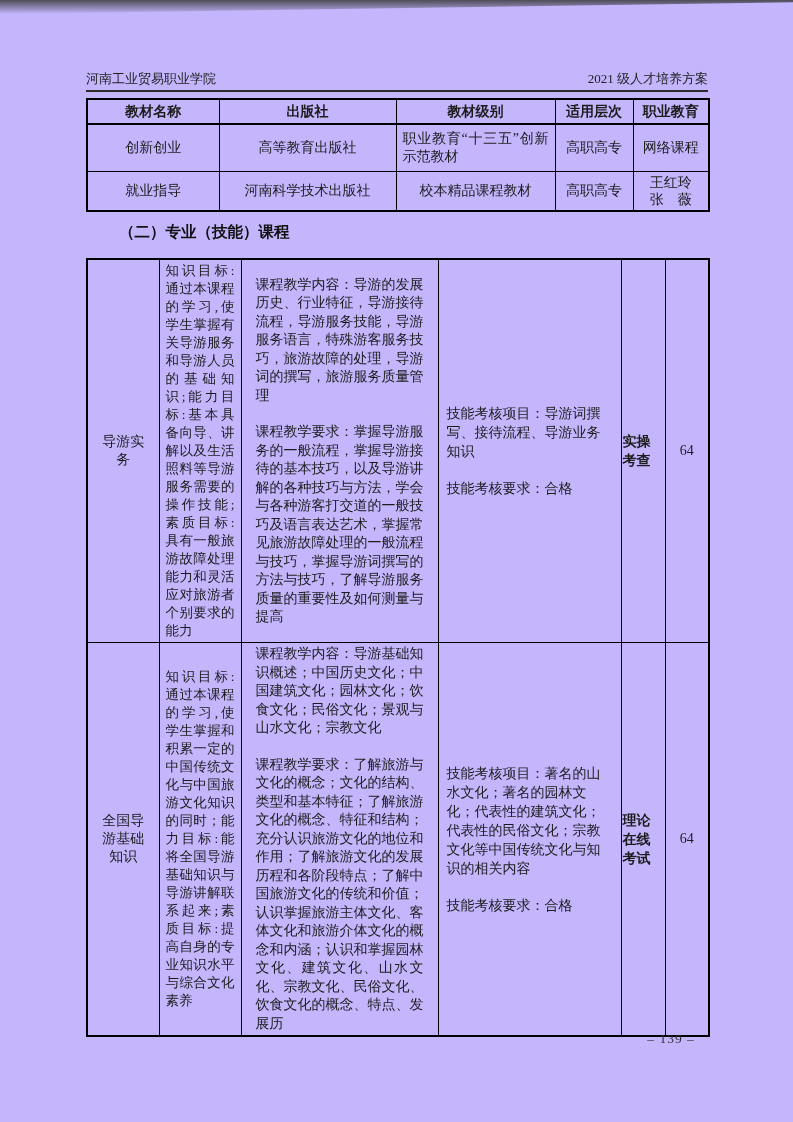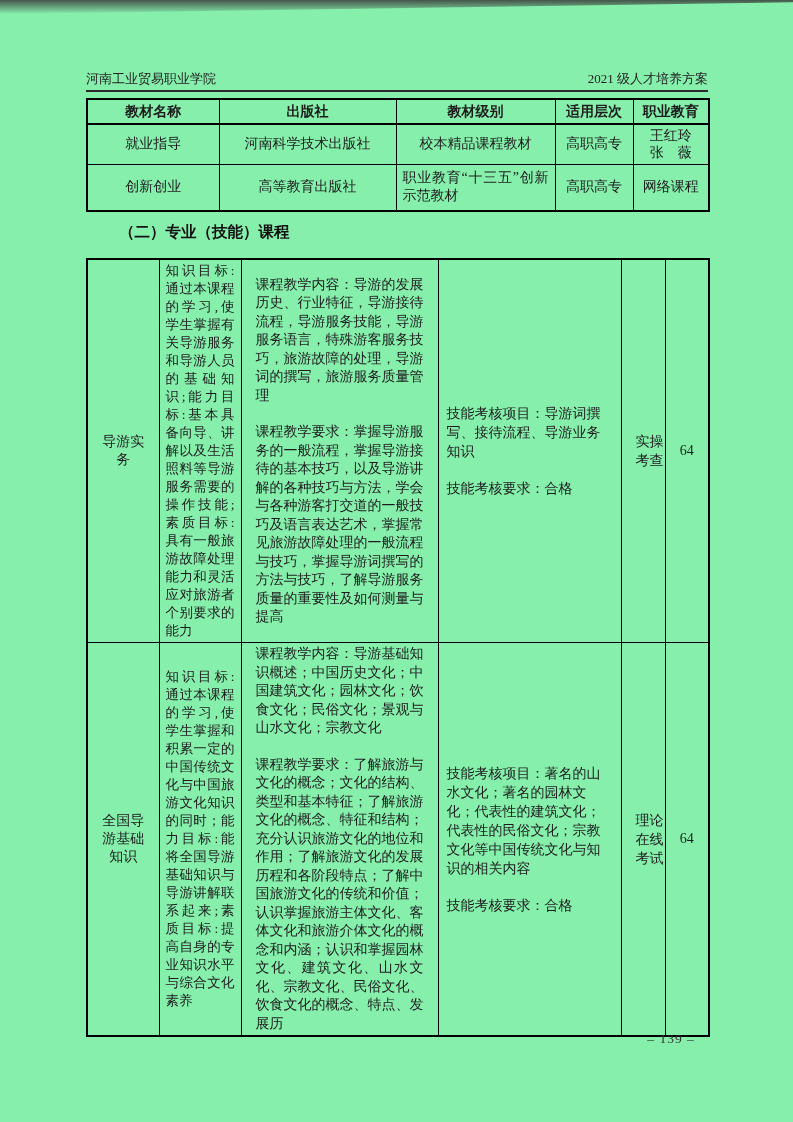--- a/index.html
+++ b/index.html
@@ -1,18 +1,18 @@
 <!DOCTYPE html>
 <html><head>
 <meta charset="utf-8">
 <style>
   html,body { margin:0; padding:0; background:#ffffff; }
   .page {
     position:relative; width:793px; height:1122px; margin:0 auto;
-    background:#86efac; overflow:hidden;
+    background:#c4b5fd; overflow:hidden;
     font-family:"Liberation Serif","DejaVu Serif",serif;
     color:#1c1c1c;
   }
   .scan-shadow {
     position:absolute; top:0; left:0; width:100%; height:14px;
     background:linear-gradient(to bottom,#3a3a3a,rgba(60,60,60,0));
     clip-path:polygon(0 0,100% 0,100% 16%,0 100%);
     opacity:.85; pointer-events:none;
   }
   .content { position:absolute; left:86px; top:0; width:622px; }
@@ -46,21 +46,21 @@
   .t2 { margin-top:4px; }
   .t2 td.center { text-align:center; }
   .t2 td.objectives {
     text-align:justify; text-justify:inter-character; padding:2px 6px;
     font-size:13.5px; line-height:18px;
   }
   .t2 td.longtext { padding:2px 14px; text-align:justify; text-justify:inter-character; line-height:18.5px; }
   .t2 td.longtext p, .t2 td.assess p { margin:0; }
   .t2 td.longtext p + p, .t2 td.assess p + p { margin-top:18px; }
   .t2 td.assess { padding:2px 8px; text-align:left; line-height:19px; }
-  .t2 td.method { text-align:right; padding:5px 1px; line-height:19px; }
+  .t2 td.method { text-align:left; padding:5px 1px; line-height:19px;font-weight:bold; }
 
   .page-number {
     position:absolute; left:636px; top:1031px; width:70px;
     font-size:13.5px; color:#333; letter-spacing:1px; text-align:center;
   }
 </style>
 </head>
 <body>
 
 <div class="page">
@@ -83,36 +83,36 @@
           <col style="width:76px">
       </colgroup>
       <tbody>
           <tr style="height:25px">
         <th>教材名称</th>
         <th>出版社</th>
         <th>教材级别</th>
         <th>适用层次</th>
         <th>职业教育</th>
       </tr>
+      <tr style="height:47px">
+        <td>创新创业</td>
+        <td>高等教育出版社</td>
+        <td class="cell-level-wrap">职业教育“十三五”创新示范教材</td>
+        <td>高职高专</td>
+        <td>网络课程</td>
+      </tr>
       <tr style="height:40px">
         <td>就业指导</td>
         <td>河南科学技术出版社</td>
         <td>校本精品课程教材</td>
         <td>高职高专</td>
         <td>
           <span class="teacher-line">王红玲</span>
           <span class="teacher-line">张　薇</span>
         </td>
-      </tr>
-      <tr style="height:47px">
-        <td>创新创业</td>
-        <td>高等教育出版社</td>
-        <td class="cell-level-wrap">职业教育“十三五”创新示范教材</td>
-        <td>高职高专</td>
-        <td>网络课程</td>
       </tr>
     </tbody>
       </table>
 
     <h3 class="section-heading">（二）专业（技能）课程</h3>
 
 
     <table class="t2">
       <colgroup>
         <col style="width:72px">

